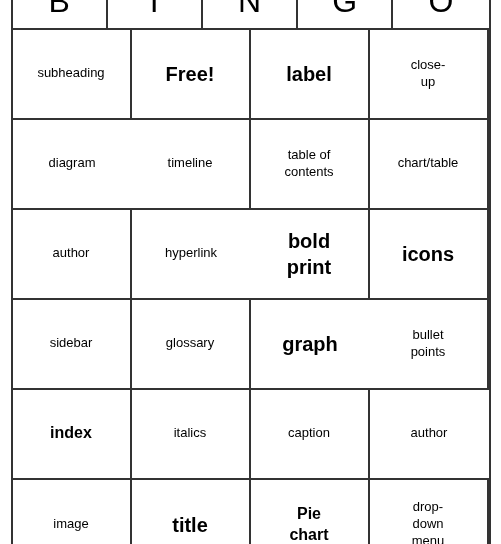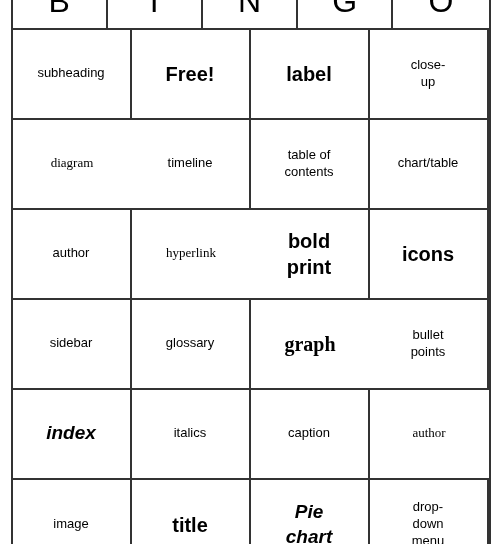--- a/index.html
+++ b/index.html
@@ -53,41 +53,39 @@
       height: 90px;
       display: flex;
       align-items: center;
       justify-content: center;
       text-align: center;
       padding: 6px;
     }
 
     .bingo-cell:nth-child(5n) {
       border-right: none;
-      font-family: Liberation Serif, serif;
     }
 
     .bingo-cell:nth-child(n+21) {
       border-bottom: none;
     }
 
     .cell-text {
       font-size: 13px;
       line-height: 1.3;
     }
 
     .cell-text.large {
       font-size: 20px;
       font-weight: bold;
     }
 
     .cell-text.medium {
-      font-size: 19px;
+      font-size: 16px;
       font-weight: bold;
-      font-style: italic;
     }
   </style>
 </head>
 <body>
 
 <div class="bingo-container">
   <div class="bingo-header">
   <div class="header-cell">B</div>
       <div class="header-cell">I</div>
       <div class="header-cell">N</div>

